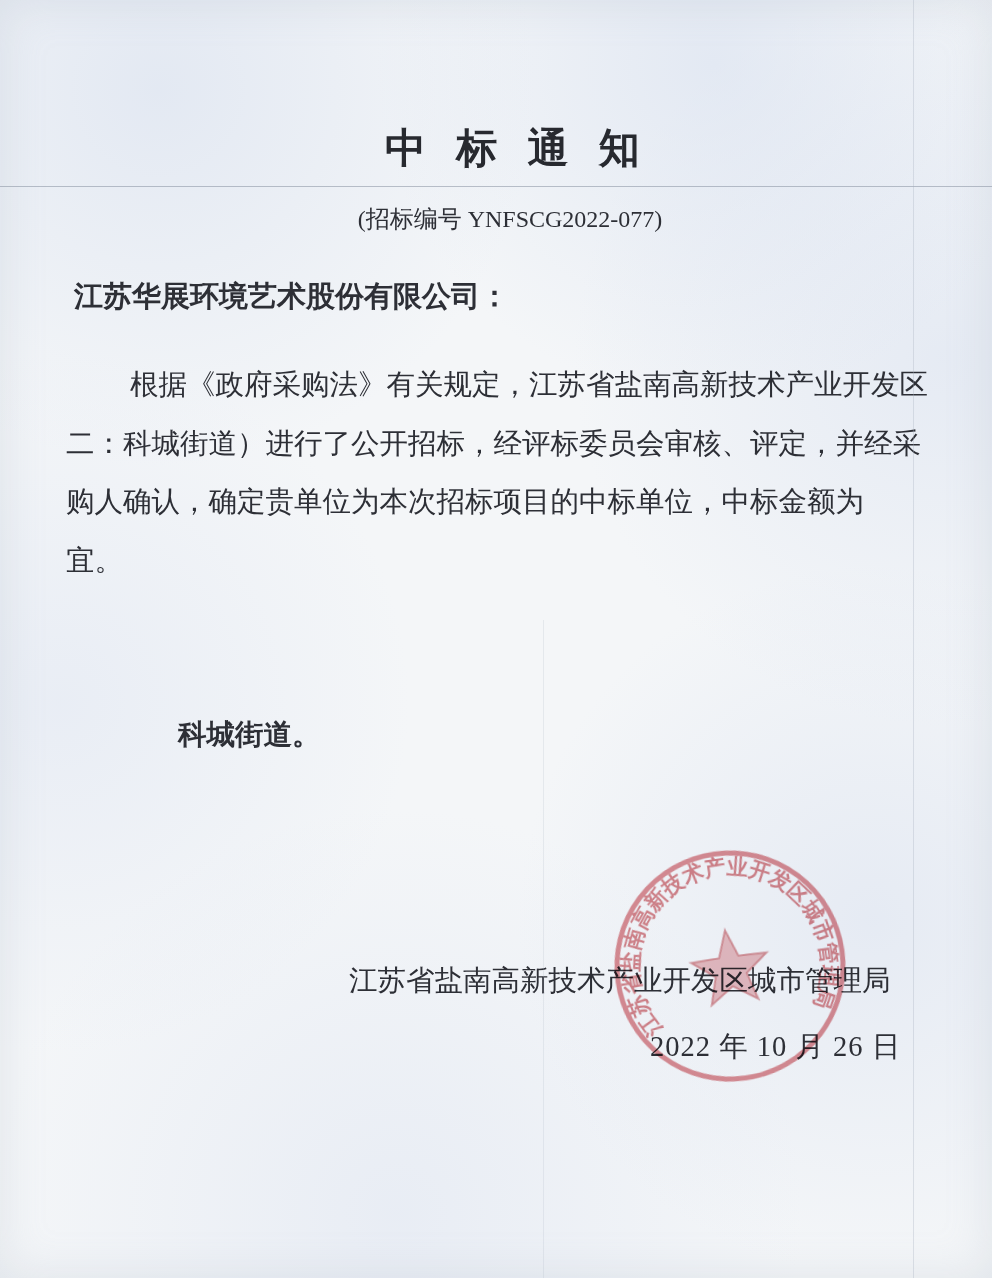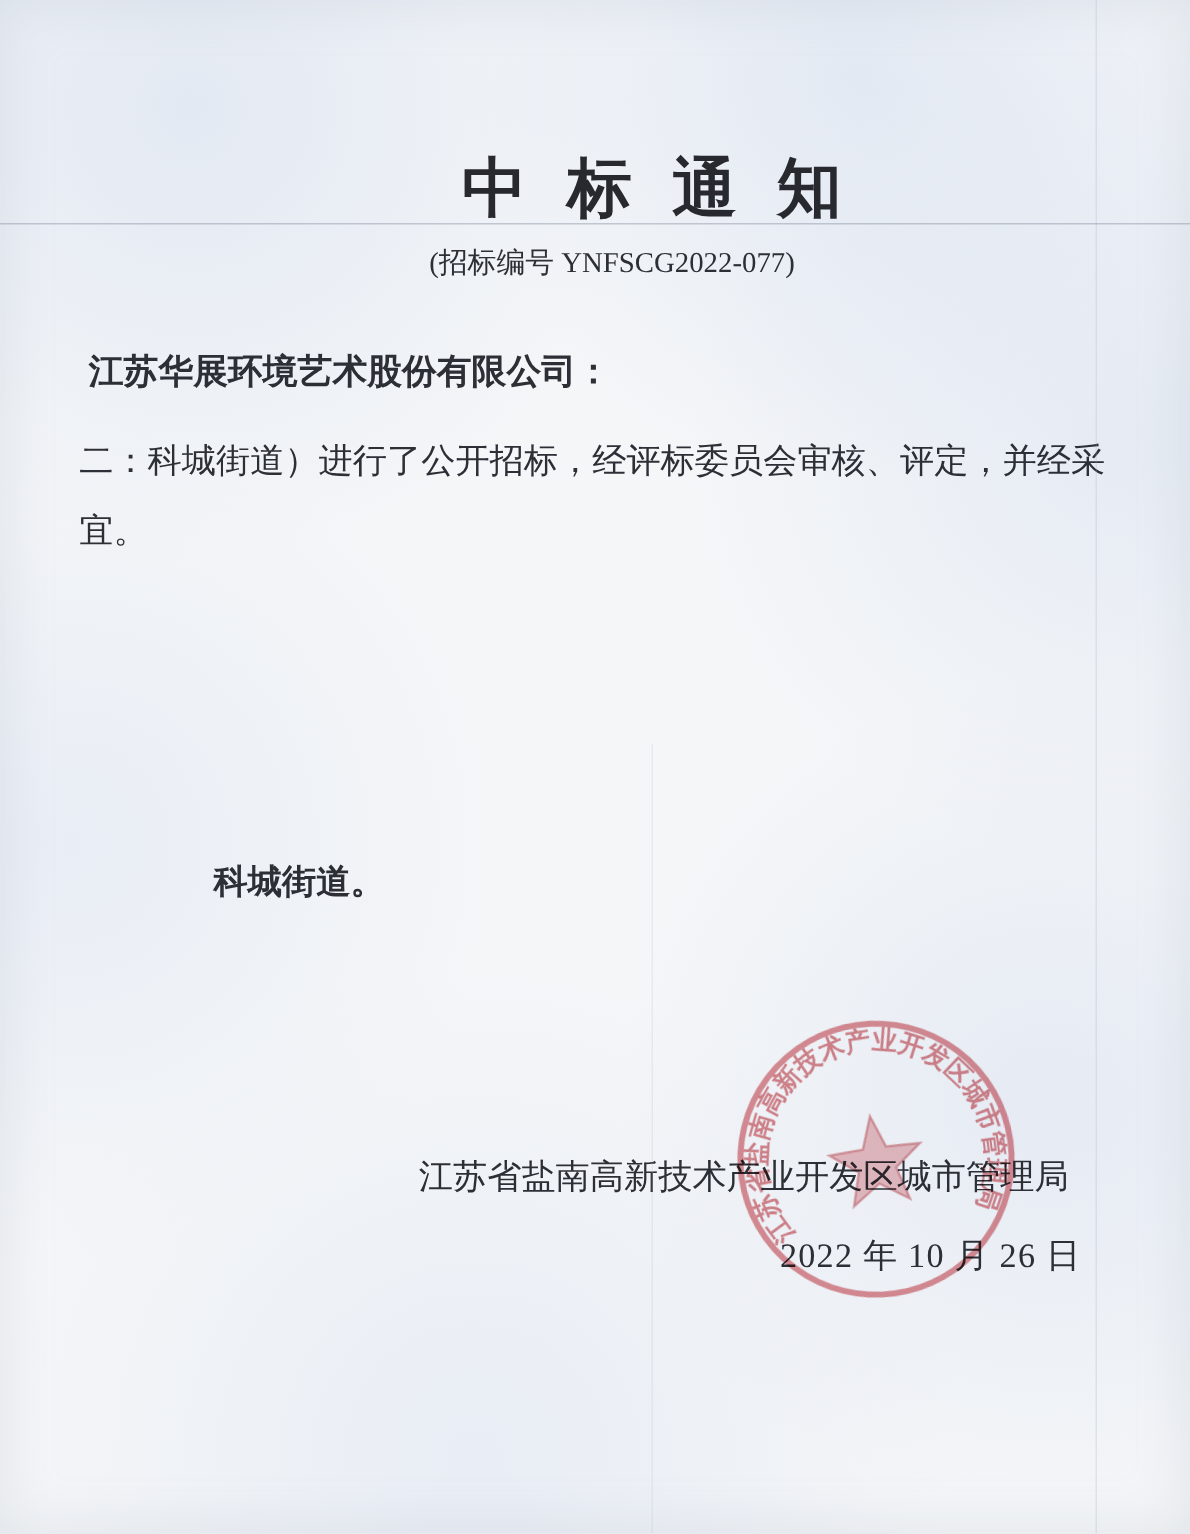--- a/index.html
+++ b/index.html
@@ -23,21 +23,21 @@
       radial-gradient(circle at 40% 95%, rgba(215,223,239,0.40), transparent 30%);
     box-shadow: inset 0 0 46px rgba(150,162,180,0.22);
     font-family: "Liberation Serif", "DejaVu Serif", serif;
     color: #2d2f36;
   }
   .doc-title {
     position: absolute;
     top: 121px;
     left: 385px;
     margin: 0;
-    font-size: 54px;
+    font-size: 41px;
     font-weight: 600;
     letter-spacing: 2px;
     word-spacing: 16px;
     white-space: nowrap;
     color: #27292f;
   }
   .header-rule {
     position: absolute;
     top: 186px;
     left: 0;
@@ -50,21 +50,21 @@
     top: 203px;
     left: 0;
     width: 100%;
     transform: translateX(14px);
     text-align: center;
     font-size: 24px;
     white-space: nowrap;
   }
   .addressee {
     position: absolute;
-    top: 290px;
+    top: 277px;
     left: 74px;
     font-size: 29px;
     font-weight: 600;
     white-space: nowrap;
   }
   .body-block {
     position: absolute;
     top: 356px;
     left: 66px;
     width: 880px;
@@ -127,21 +127,23 @@
 
   <h1 class="doc-title">中 标 通 知</h1>
 
   <div class="header-rule"></div>
 
   <div class="doc-reference">(招标编号 YNFSCG2022-077)</div>
 
   <div class="addressee">江苏华展环境艺术股份有限公司：</div>
 
   <div class="body-block">
+    <div class="line indent">根据《政府采购法》有关规定，江苏省盐南高新技术产业开发区</div>
     <div class="line">二：科城街道）进行了公开招标，经评标委员会审核、评定，并经采</div>
+    <div class="line">购人确认，确定贵单位为本次招标项目的中标单位，中标金额为</div>
     <div class="line">宜。</div>
   </div>
 
   <div class="closing">科城街道。</div>
 
   <div class="issuer">江苏省盐南高新技术产业开发区城市管理局</div>
 
   <div class="issue-date">2022 年 10 月 26 日</div>
 
   <svg class="seal" viewBox="0 0 240 240" xmlns="http://www.w3.org/2000/svg">

